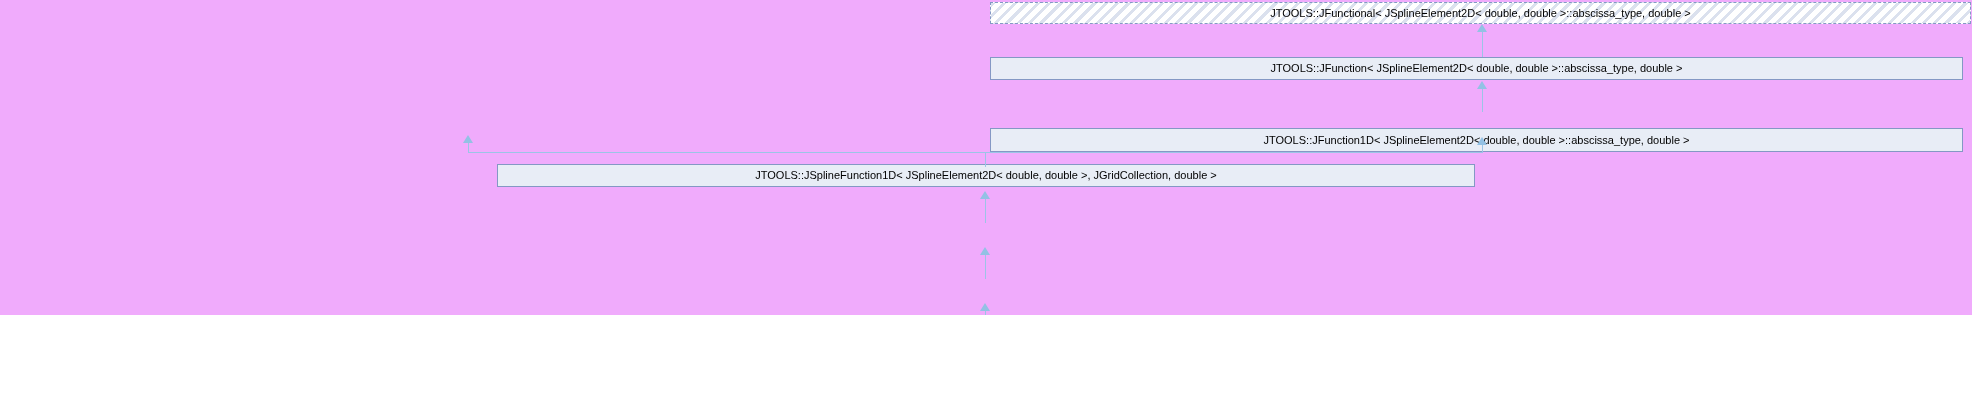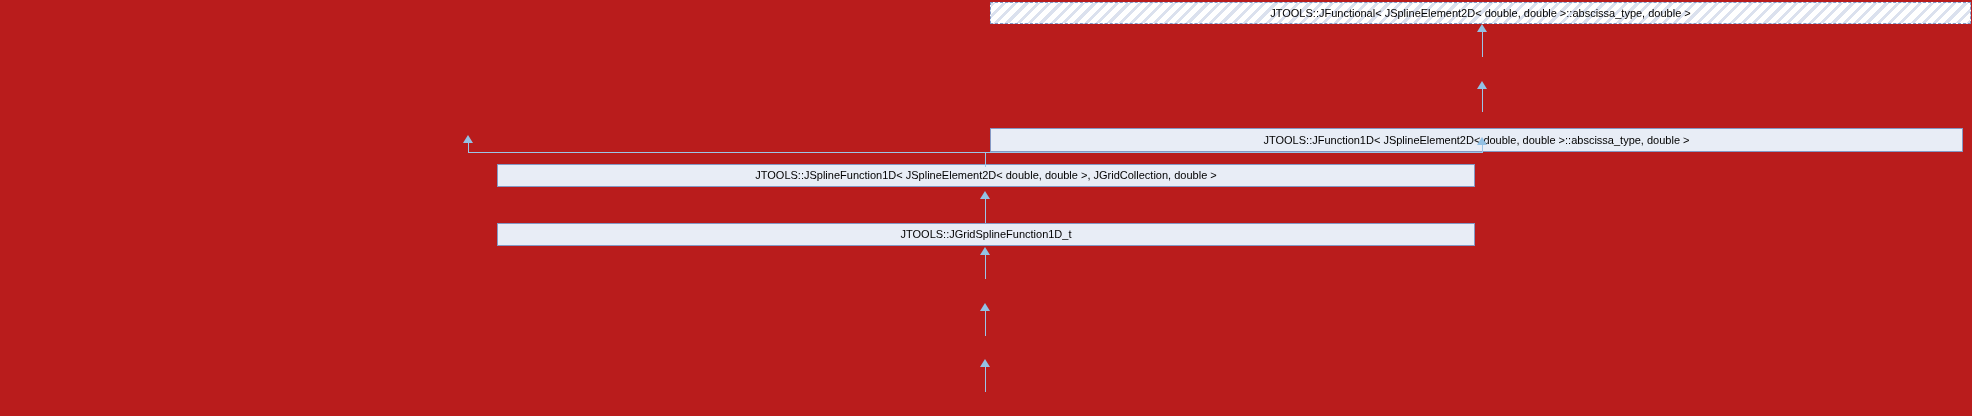--- a/index.html
+++ b/index.html
@@ -1,20 +1,20 @@
 <!DOCTYPE html>
 <html><head>
 <meta charset="utf-8">
 <style>
   html, body { margin: 0; padding: 0; background: #ffffff; }
   .canvas {
     position: relative;
     width: 1972px;
-    height: 416px;
-    background: #b91c1c;
+    height: 315px;
+    background: #f0abfc;
     overflow: hidden;
     font-family: "Liberation Sans", sans-serif;
   }
   .node {
     position: absolute;
     box-sizing: border-box;
     background: #e8edf6;
     border: 1px solid #8498c4;
     display: flex;
     align-items: center;
@@ -49,33 +49,33 @@
 </style>
 </head>
 <body>
 
 <div class="canvas">
 
   <div class="node dashed" style="left:990px; top:2px; width:981px; height:22px">
     <span class="lbl">JTOOLS::JFunctional&lt; JSplineElement2D&lt; double, double &gt;::abscissa_type, double &gt;</span>
   </div>
 
+  <div class="node" style="left:990px; top:57px; width:973px; height:23px">
+    <span class="lbl">JTOOLS::JFunction&lt; JSplineElement2D&lt; double, double &gt;::abscissa_type, double &gt;</span>
+  </div>
 
 
   <div class="node" style="left:990px; top:128px; width:973px; height:24px">
     <span class="lbl">JTOOLS::JFunction1D&lt; JSplineElement2D&lt; double, double &gt;::abscissa_type, double &gt;</span>
   </div>
 
   <div class="node" style="left:497px; top:164px; width:978px; height:23px">
     <span class="lbl">JTOOLS::JSplineFunction1D&lt; JSplineElement2D&lt; double, double &gt;, JGridCollection, double &gt;</span>
   </div>
 
-  <div class="node" style="left:497px; top:223px; width:978px; height:23px">
-    <span class="lbl">JTOOLS::JGridSplineFunction1D_t</span>
-  </div>
 
 
 
 
   <div class="arrowhead" style="left:1477px; top:24px"></div>
   <div class="vline" style="left:1482px; top:32px; height:25px"></div>
 
   <div class="arrowhead" style="left:1477px; top:81px"></div>
   <div class="vline" style="left:1482px; top:89px; height:23px"></div>
 

